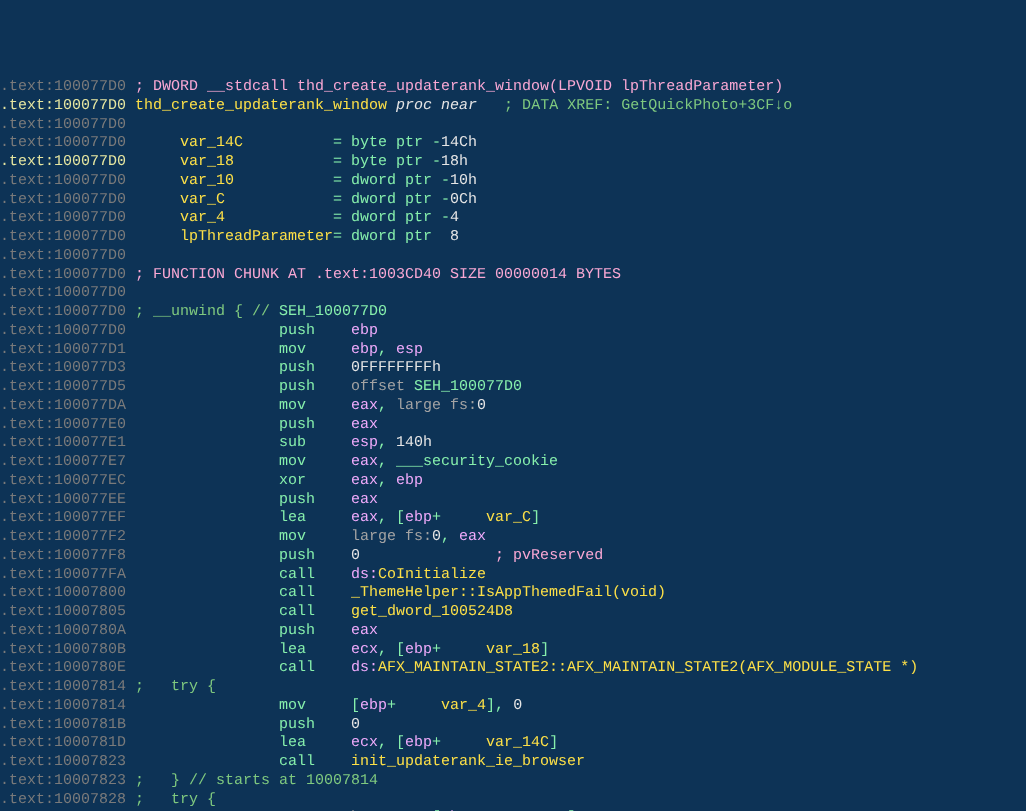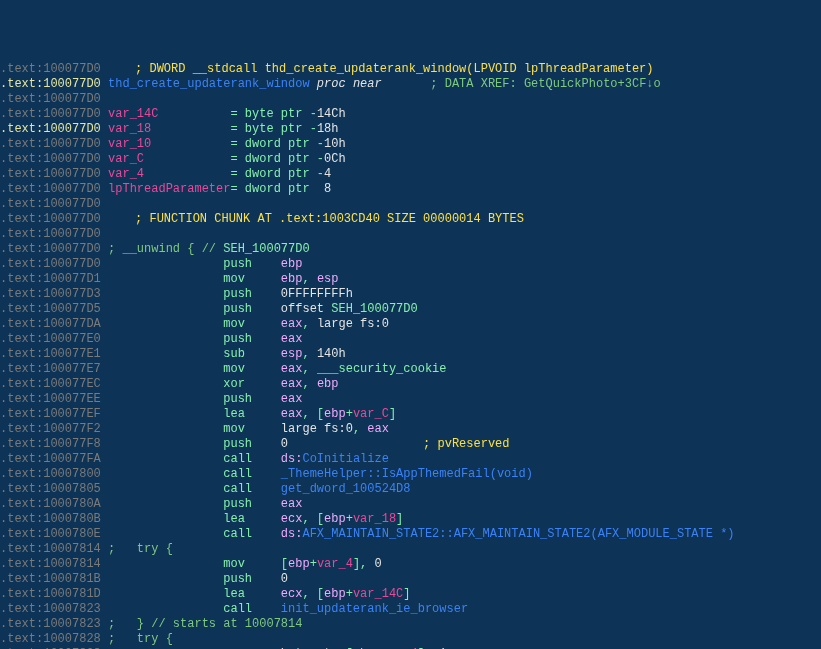--- a/index.html
+++ b/index.html
@@ -11,30 +11,30 @@
     color: #c0c0c0;
     width: 821px;
     height: 649px;
     overflow: hidden;
     padding: 2px 0;
     white-space: pre;
   }
   .line { display: block; }
   .addr { color: #7a7a7a; }
   .addr-hi { color: #e6e6a0; }
-  .comment { color: #fde047; margin-left: 27px; }
+  .comment { color: #f9a8d4; }
   .comment-bright { color: #7fc97f; }
   .kw { color: #e5e5e5; font-style: italic; }
-  .kwlight { color: #e5e5e5; }
+  .kwlight { color: #a3a3a3; }
   .mn { color: #86efac; }
   .reg { color: #f0abfc; }
   .num { color: #e5e5e5; }
   .label { color: #86efac; }
-  .var { color: #ec4899; }
-  .func { color: #3b82f6; }
+  .var { color: #fde047; margin-left: 36px; }
+  .func { color: #fde047; }
 </style>
 </head>
 <body>
 
 
 
 <div id="listing"><div class="line"><span class="addr">.text:100077D0 </span><span class="comment">; DWORD __stdcall thd_create_updaterank_window(LPVOID lpThreadParameter)</span></div><div class="line"><span class="addr-hi">.text:100077D0 </span><span class="func">thd_create_updaterank_window</span><span class="kw"> proc near</span><span class="comment">   </span><span class="comment-bright">; DATA XREF: GetQuickPhoto+3CF↓o</span></div><div class="line"><span class="addr">.text:100077D0 </span></div><div class="line"><span class="addr">.text:100077D0 </span><span class="var">var_14C          </span><span class="mn">= byte ptr -</span><span class="num">14Ch</span></div><div class="line"><span class="addr-hi">.text:100077D0 </span><span class="var">var_18           </span><span class="mn">= byte ptr -</span><span class="num">18h</span></div><div class="line"><span class="addr">.text:100077D0 </span><span class="var">var_10           </span><span class="mn">= dword ptr -</span><span class="num">10h</span></div><div class="line"><span class="addr">.text:100077D0 </span><span class="var">var_C            </span><span class="mn">= dword ptr -</span><span class="num">0Ch</span></div><div class="line"><span class="addr">.text:100077D0 </span><span class="var">var_4            </span><span class="mn">= dword ptr -</span><span class="num">4</span></div><div class="line"><span class="addr">.text:100077D0 </span><span class="var">lpThreadParameter</span><span class="mn">= dword ptr  </span><span class="num">8</span></div><div class="line"><span class="addr">.text:100077D0 </span></div><div class="line"><span class="addr">.text:100077D0 </span><span class="comment">; FUNCTION CHUNK AT .text:1003CD40 SIZE 00000014 BYTES</span></div><div class="line"><span class="addr">.text:100077D0 </span></div><div class="line"><span class="addr">.text:100077D0 </span><span class="comment-bright">; __unwind { // </span><span class="label">SEH_100077D0</span></div><div class="line"><span class="addr">.text:100077D0 </span><span>                </span><span class="mn">push    </span><span class="reg">ebp</span></div><div class="line"><span class="addr">.text:100077D1 </span><span>                </span><span class="mn">mov     </span><span class="reg">ebp</span><span class="mn">, </span><span class="reg">esp</span></div><div class="line"><span class="addr">.text:100077D3 </span><span>                </span><span class="mn">push    </span><span class="num">0FFFFFFFFh</span></div><div class="line"><span class="addr">.text:100077D5 </span><span>                </span><span class="mn">push    </span><span class="kwlight">offset </span><span class="label">SEH_100077D0</span></div><div class="line"><span class="addr">.text:100077DA </span><span>                </span><span class="mn">mov     </span><span class="reg">eax</span><span class="mn">, </span><span class="kwlight">large fs:</span><span class="num">0</span></div><div class="line"><span class="addr">.text:100077E0 </span><span>                </span><span class="mn">push    </span><span class="reg">eax</span></div><div class="line"><span class="addr">.text:100077E1 </span><span>                </span><span class="mn">sub     </span><span class="reg">esp</span><span class="mn">, </span><span class="num">140h</span></div><div class="line"><span class="addr">.text:100077E7 </span><span>                </span><span class="mn">mov     </span><span class="reg">eax</span><span class="mn">, </span><span class="label">___security_cookie</span></div><div class="line"><span class="addr">.text:100077EC </span><span>                </span><span class="mn">xor     </span><span class="reg">eax</span><span class="mn">, </span><span class="reg">ebp</span></div><div class="line"><span class="addr">.text:100077EE </span><span>                </span><span class="mn">push    </span><span class="reg">eax</span></div><div class="line"><span class="addr">.text:100077EF </span><span>                </span><span class="mn">lea     </span><span class="reg">eax</span><span class="mn">, [</span><span class="reg">ebp</span><span class="mn">+</span><span class="var">var_C</span><span class="mn">]</span></div><div class="line"><span class="addr">.text:100077F2 </span><span>                </span><span class="mn">mov     </span><span class="kwlight">large fs:</span><span class="num">0</span><span class="mn">, </span><span class="reg">eax</span></div><div class="line"><span class="addr">.text:100077F8 </span><span>                </span><span class="mn">push    </span><span class="num">0</span><span>               </span><span class="comment">; pvReserved</span></div><div class="line"><span class="addr">.text:100077FA </span><span>                </span><span class="mn">call    </span><span class="reg">ds:</span><span class="func">CoInitialize</span></div><div class="line"><span class="addr">.text:10007800 </span><span>                </span><span class="mn">call    </span><span class="func">_ThemeHelper::IsAppThemedFail(void)</span></div><div class="line"><span class="addr">.text:10007805 </span><span>                </span><span class="mn">call    </span><span class="func">get_dword_100524D8</span></div><div class="line"><span class="addr">.text:1000780A </span><span>                </span><span class="mn">push    </span><span class="reg">eax</span></div><div class="line"><span class="addr">.text:1000780B </span><span>                </span><span class="mn">lea     </span><span class="reg">ecx</span><span class="mn">, [</span><span class="reg">ebp</span><span class="mn">+</span><span class="var">var_18</span><span class="mn">]</span></div><div class="line"><span class="addr">.text:1000780E </span><span>                </span><span class="mn">call    </span><span class="reg">ds:</span><span class="func">AFX_MAINTAIN_STATE2::AFX_MAINTAIN_STATE2(AFX_MODULE_STATE *)</span></div><div class="line"><span class="addr">.text:10007814 </span><span class="comment-bright">;   try {</span></div><div class="line"><span class="addr">.text:10007814 </span><span>                </span><span class="mn">mov     </span><span class="mn">[</span><span class="reg">ebp</span><span class="mn">+</span><span class="var">var_4</span><span class="mn">], </span><span class="num">0</span></div><div class="line"><span class="addr">.text:1000781B </span><span>                </span><span class="mn">push    </span><span class="num">0</span></div><div class="line"><span class="addr">.text:1000781D </span><span>                </span><span class="mn">lea     </span><span class="reg">ecx</span><span class="mn">, [</span><span class="reg">ebp</span><span class="mn">+</span><span class="var">var_14C</span><span class="mn">]</span></div><div class="line"><span class="addr">.text:10007823 </span><span>                </span><span class="mn">call    </span><span class="func">init_updaterank_ie_browser</span></div><div class="line"><span class="addr">.text:10007823 </span><span class="comment-bright">;   } // starts at 10007814</span></div><div class="line"><span class="addr">.text:10007828 </span><span class="comment-bright">;   try {</span></div><div class="line"><span class="addr">.text:10007828 </span><span>                </span><span class="mn">mov     </span><span class="kwlight">byte ptr </span><span class="mn">[</span><span class="reg">ebp</span><span class="mn">+</span><span class="var">var_4</span><span class="mn">], </span><span class="num">1</span></div></div>
 
 
 

